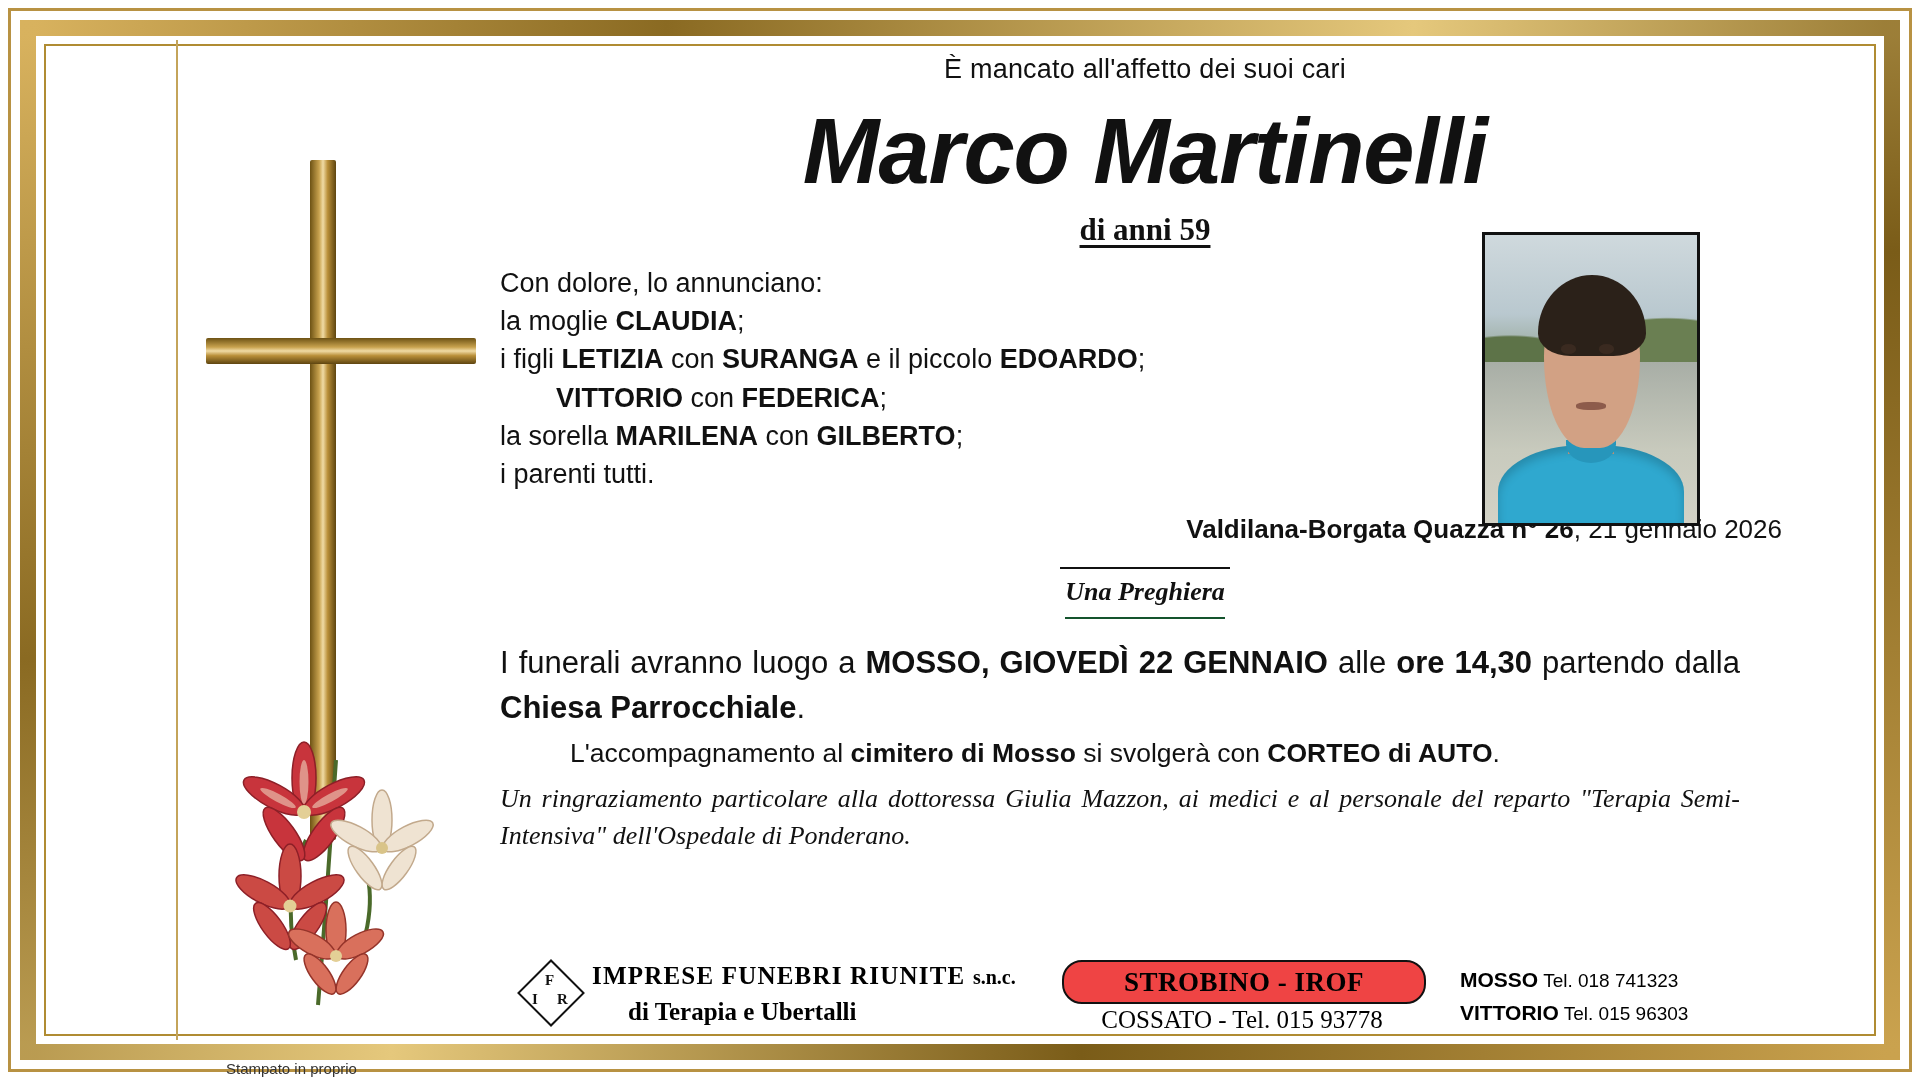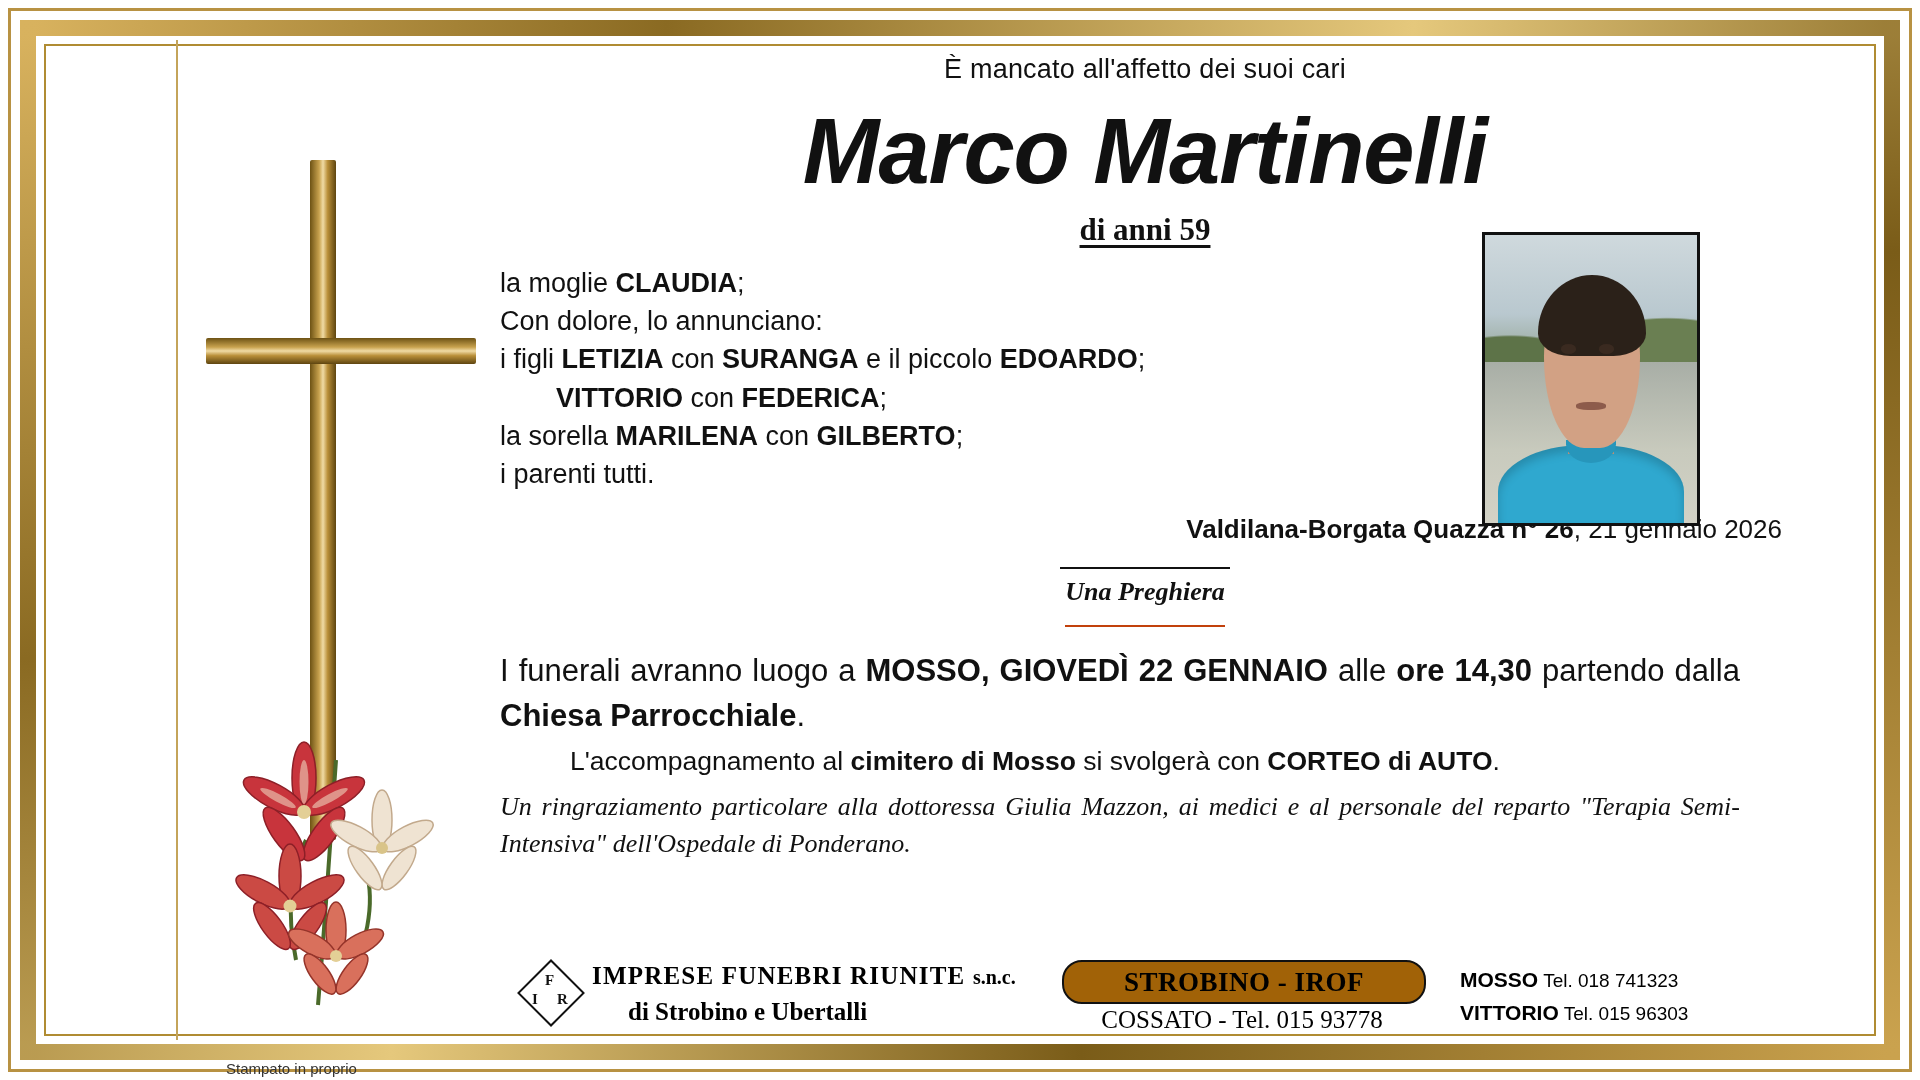--- a/index.html
+++ b/index.html
@@ -180,22 +180,22 @@
     height: 2px;
     background: #111;
     margin: 0 auto 8px auto;
   }
   .prayer {
     font-family: "Liberation Serif", serif;
     font-style: italic;
     font-weight: bold;
     font-size: 26px;
     display: inline-block;
-    border-bottom: 2px solid #c2410c;
-    padding-bottom: 18px;
+    border-bottom: 2px solid #14532d;
+    padding-bottom: 10px;
   }
 
   .funeral {
     margin-top: 22px;
     font-size: 31px;
     line-height: 1.45;
     text-align: justify;
     width: 1240px;
   }
   .funeral b { font-weight: bold; }
@@ -338,21 +338,21 @@
     left: 128px; top: 38px;
     font-family: "Liberation Serif", serif;
     font-weight: bold;
     font-size: 25px;
   }
 
   .brand-box {
     position: absolute;
     left: 562px; top: 0px;
     width: 360px; height: 40px;
-    background: #a16207;
+    background: #ef4444;
     border: 2px solid #111;
     border-radius: 20px;
     display: flex; align-items: center; justify-content: center;
   }
   .brand-box span {
     font-family: "Liberation Serif", serif;
     font-weight: bold;
     font-size: 27px;
     letter-spacing: .5px;
   }
@@ -459,22 +459,22 @@
 
   <div class="main">
 
     <div class="lead">È mancato all'affetto dei suoi cari</div>
 
     <div class="name">Marco Martinelli</div>
 
     <div class="age">di anni 59</div>
 
     <div class="announce">
+      <div class="ln">Con dolore, lo annunciano:</div>
       <div class="ln">la moglie <b>CLAUDIA</b>;</div>
-      <div class="ln">Con dolore, lo annunciano:</div>
       <div class="ln">i figli <b>LETIZIA</b> con <b>SURANGA</b> e il piccolo <b>EDOARDO</b>;</div>
       <div class="ln indent"><b>VITTORIO</b> con <b>FEDERICA</b>;</div>
       <div class="ln">la sorella <b>MARILENA</b> con <b>GILBERTO</b>;</div>
       <div class="ln">i parenti tutti.</div>
     </div>
 
     <div class="place-date">
       <b>Valdilana-Borgata Quazza n° 26</b><span>, 21 gennaio 2026</span>
     </div>
 
@@ -517,21 +517,21 @@
         <span class="l-f">F</span>
         <span class="l-i">I</span>
         <span class="l-r">R</span>
       </div>
     </div>
 
     <div class="fi-name">
       <span>IMPRESE  FUNEBRI  RIUNITE</span>
       <span class="snc">s.n.c.</span>
     </div>
-    <div class="fi-sub">di Strobino e Ubertalli</div>
+    <div class="fi-sub">di Terapia e Ubertalli</div>
 
     <div class="brand-box">
       <span>STROBINO - IROF</span>
     </div>
     <div class="brand-city">COSSATO - Tel. 015 93778</div>
 
     <div class="contacts">
       <div>
         <b>MOSSO</b>
         <span>Tel. 018 741323</span>

